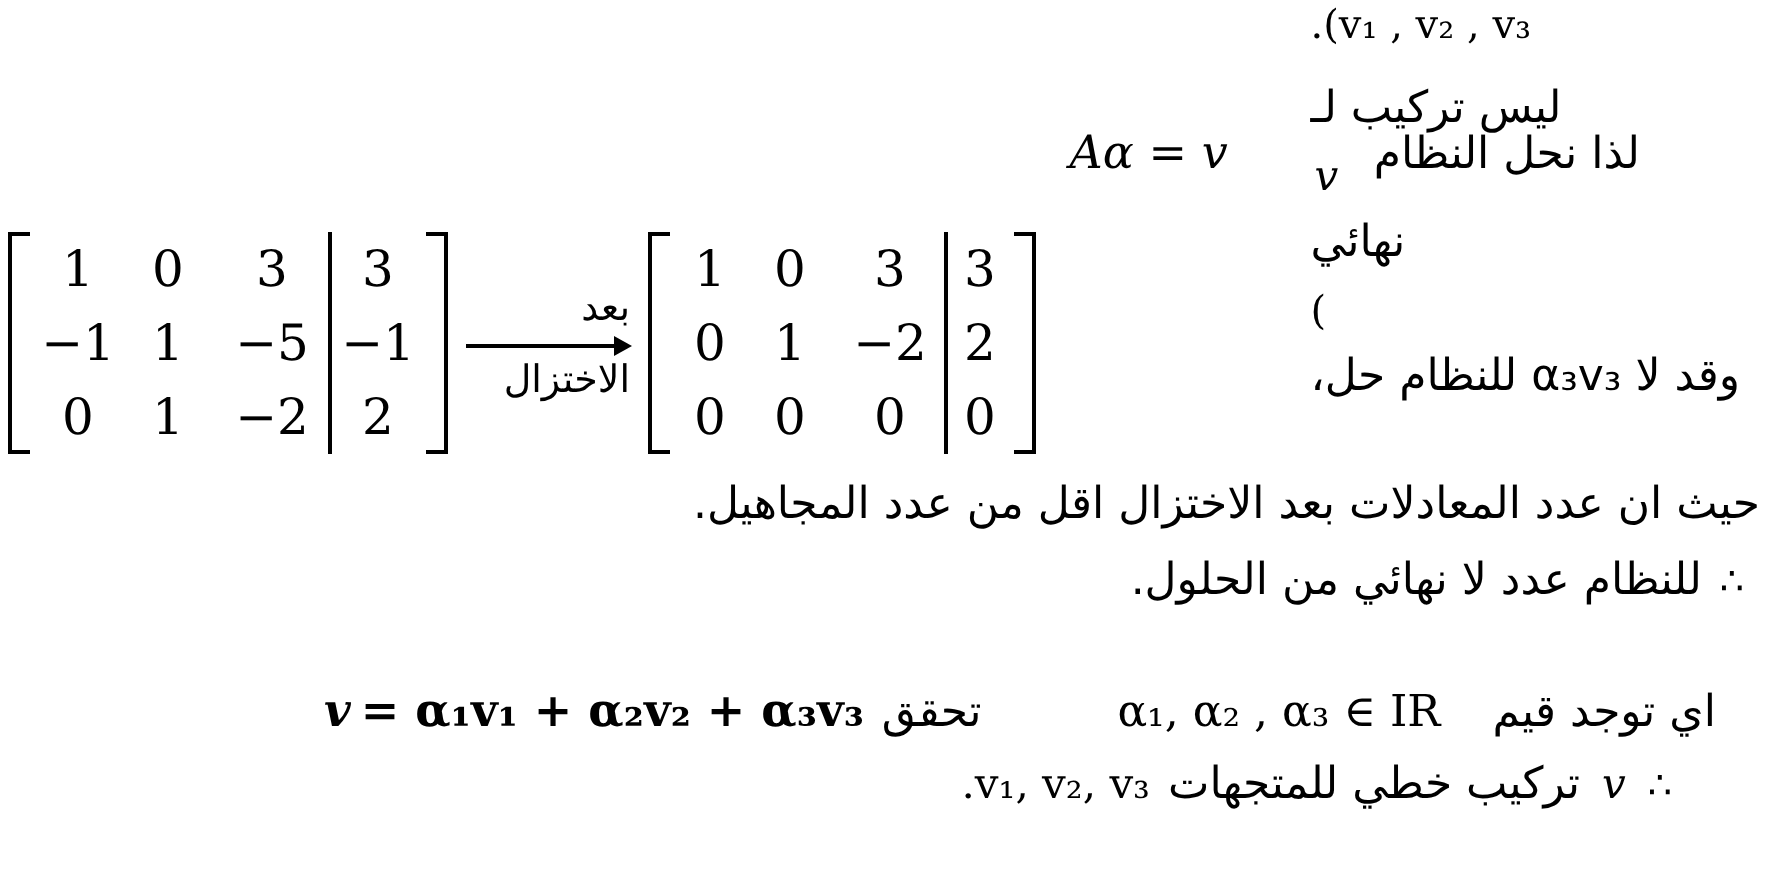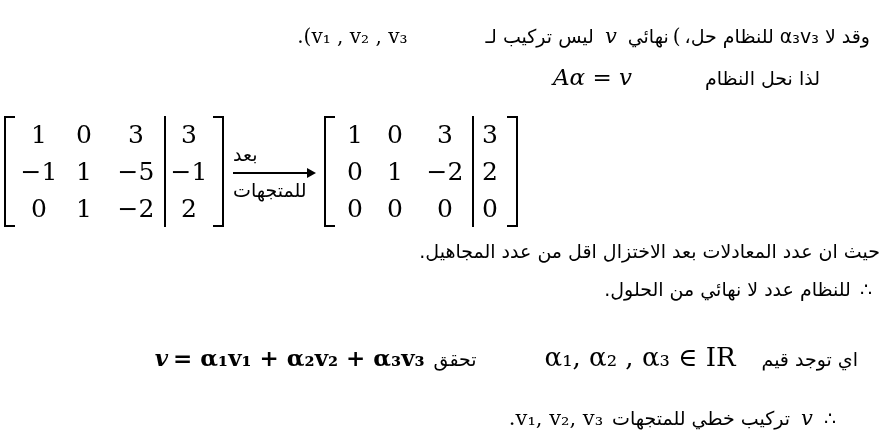--- a/index.html
+++ b/index.html
@@ -1,57 +1,57 @@
 <!DOCTYPE html>
 <html lang="ar"><head>
 <meta charset="utf-8">
 <style>
   html,body{margin:0;padding:0;background:#ffffff;}
   .page{position:relative;width:884px;height:440px;background:#ffffff;color:#000;overflow:hidden;}
   .line{position:absolute;display:flex;align-items:baseline;gap:9px;white-space:nowrap;}
-  .ar{font-family:"DejaVu Sans",sans-serif;font-size:19px;direction:rtl;unicode-bidi:isolate;}
+  .ar{font-family:"DejaVu Sans",sans-serif;font-size:22px;direction:rtl;unicode-bidi:isolate;}
   .math{font-family:"DejaVu Serif","Liberation Serif",serif;font-size:20px;direction:ltr;unicode-bidi:isolate;}
   .it{font-style:italic;}
   .bold{font-weight:bold;}
   .sp60{display:inline-block;width:60px;}
   .sp55{display:inline-block;width:55px;}
   .sp50{display:inline-block;width:50px;}
   .sp8{display:inline-block;width:8px;}
   #line2 .math{font-size:23px;}
   #line6 .eq{font-size:23px;}
-  #line6 .alphas{font-size:26px;}
+  #line6 .alphas{font-size:22px;}
   #line7 .math, #line1 .vword, #line7 .vword{font-size:21px;}
   .vword{padding:0 2px;}
   .therefore{font-family:"DejaVu Serif","DejaVu Sans",serif;font-size:19px;}
   
   .matrices{position:absolute;left:4px;top:116px;display:flex;align-items:center;}
   .matrix{display:flex;align-items:stretch;}
   .br{width:9px;border:2.5px solid #000;}
   .br.l{border-right:none;}
   .br.r{border-left:none;}
   .mgrid{display:grid;grid-auto-rows:37px;align-items:center;justify-items:center;
          font-family:"DejaVu Serif","Liberation Serif",serif;font-size:25px;padding:0 2px;}
   .mgrid.before{grid-template-columns:44px 46px 58px 46px;}
   .mgrid.after{grid-template-columns:36px 44px 56px 32px;}
   .mcell{display:flex;align-items:center;justify-content:center;}
   .aug{border-left:2px solid #000;width:100%;height:100%;}
   
-  .arrowblk{display:flex;flex-direction:column;align-items:flex-end;margin:0 9px;
+  .arrowblk{display:flex;flex-direction:column;align-items:flex-start;margin:0 9px;
             font-family:"DejaVu Sans",sans-serif;font-size:19px;direction:rtl;}
   .arrow{position:relative;width:82px;height:10px;margin:3px 0 1px;}
   .arrow .shaft{position:absolute;left:0;right:3px;top:4.4px;height:1.7px;background:#000;}
   .arrow .head{position:absolute;right:-1px;top:0;width:0;height:0;
                border-left:9px solid #000;border-top:5px solid transparent;border-bottom:5px solid transparent;}
 </style>
 </head>
 <body>
 
 <div class="page">
 
-  <div class="line" id="line1" style="top:24px;right:14px;">
+  <div class="line" id="line1" style="top:0;right:14px;flex-direction:column;">
     <span class="math">.(v₁ , v₂  , v₃</span>
     <span class="sp60"></span>
     <span class="ar" dir="rtl">ليس تركيب لـ</span>
     <span class="math it vword">v</span>
     <span class="ar" dir="rtl">نهائي</span>
     <span class="math" style="margin:0 -5px;">(</span>
     <span class="ar" dir="rtl">وقد لا α₃v₃ للنظام حل،</span>
   </div>
 
   <div class="line" id="line2" style="top:64px;right:64px;">
@@ -80,21 +80,21 @@
       </div>
       <div class="br r"></div>
     </div>
 
     <div class="arrowblk">
       <span class="ar" style="font-size:19px;">بعد</span>
       <div class="arrow">
         <div class="shaft"></div>
         <div class="head"></div>
       </div>
-      <span class="ar" style="font-size:19px;">للمتجهات</span>
+      <span class="ar" style="font-size:19px;">الاختزال</span>
     </div>
 
     <div class="matrix">
       <div class="br l"></div>
       <div class="mgrid after">
         <span class="mcell">1</span>
         <span class="mcell">0</span>
         <span class="mcell">3</span>
         <span class="mcell aug">3</span>
         <span class="mcell">0</span>
@@ -123,20 +123,20 @@
   <div class="line" id="line6" style="top:342px;right:26px;">
     <span class="math it bold eq" style="margin-right:-4px;">v</span>
     <span class="math bold eq">= α₁v₁ + α₂v₂ + α₃v₃</span>
     <span class="ar" dir="rtl">تحقق</span>
     <span class="sp50"></span>
     <span class="math alphas">α₁, α₂ , α₃ ∈ IR</span>
     <span class="sp8"></span>
     <span class="ar" dir="rtl">اي توجد قيم</span>
   </div>
 
-  <div class="line" id="line7" style="top:406px;right:48px;">
+  <div class="line" id="line7" style="top:380px;right:48px;">
     <span class="math">.v₁, v₂, v₃</span>
     <span class="ar" dir="rtl">تركيب خطي للمتجهات</span>
     <span class="math it vword">v</span>
     <span class="therefore">∴</span>
   </div>
 
 </div>
 
 </body></html>

